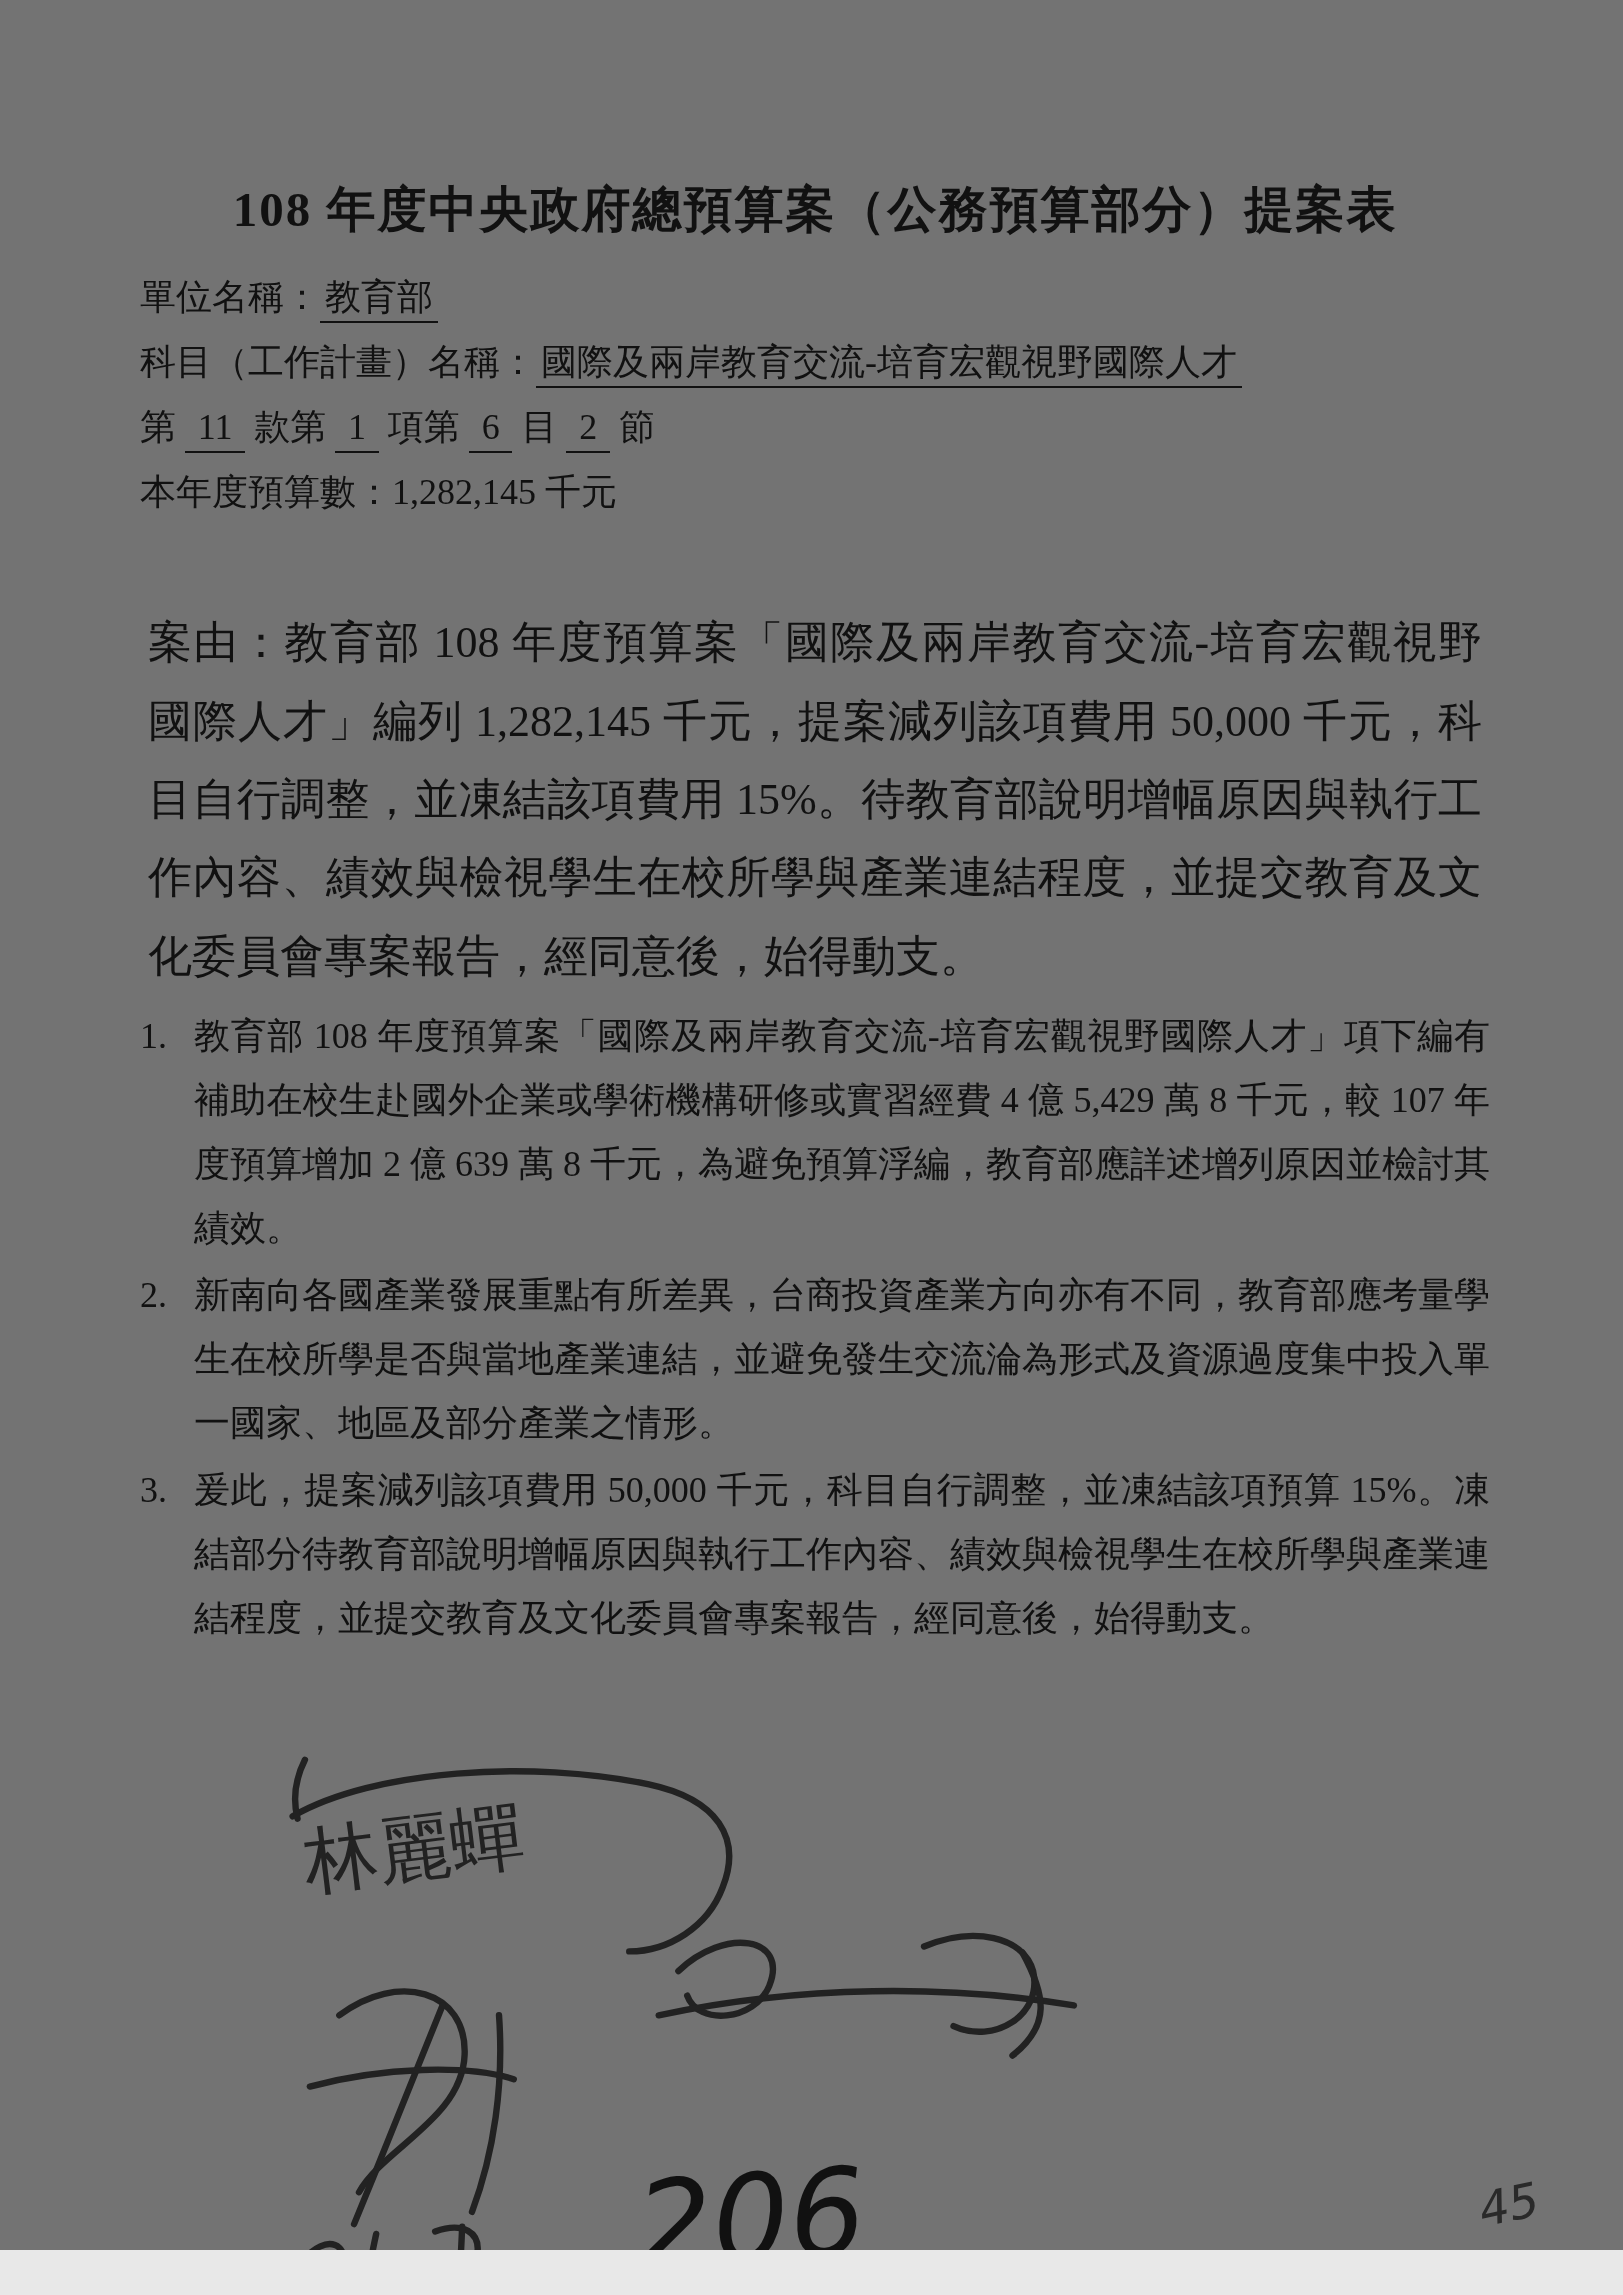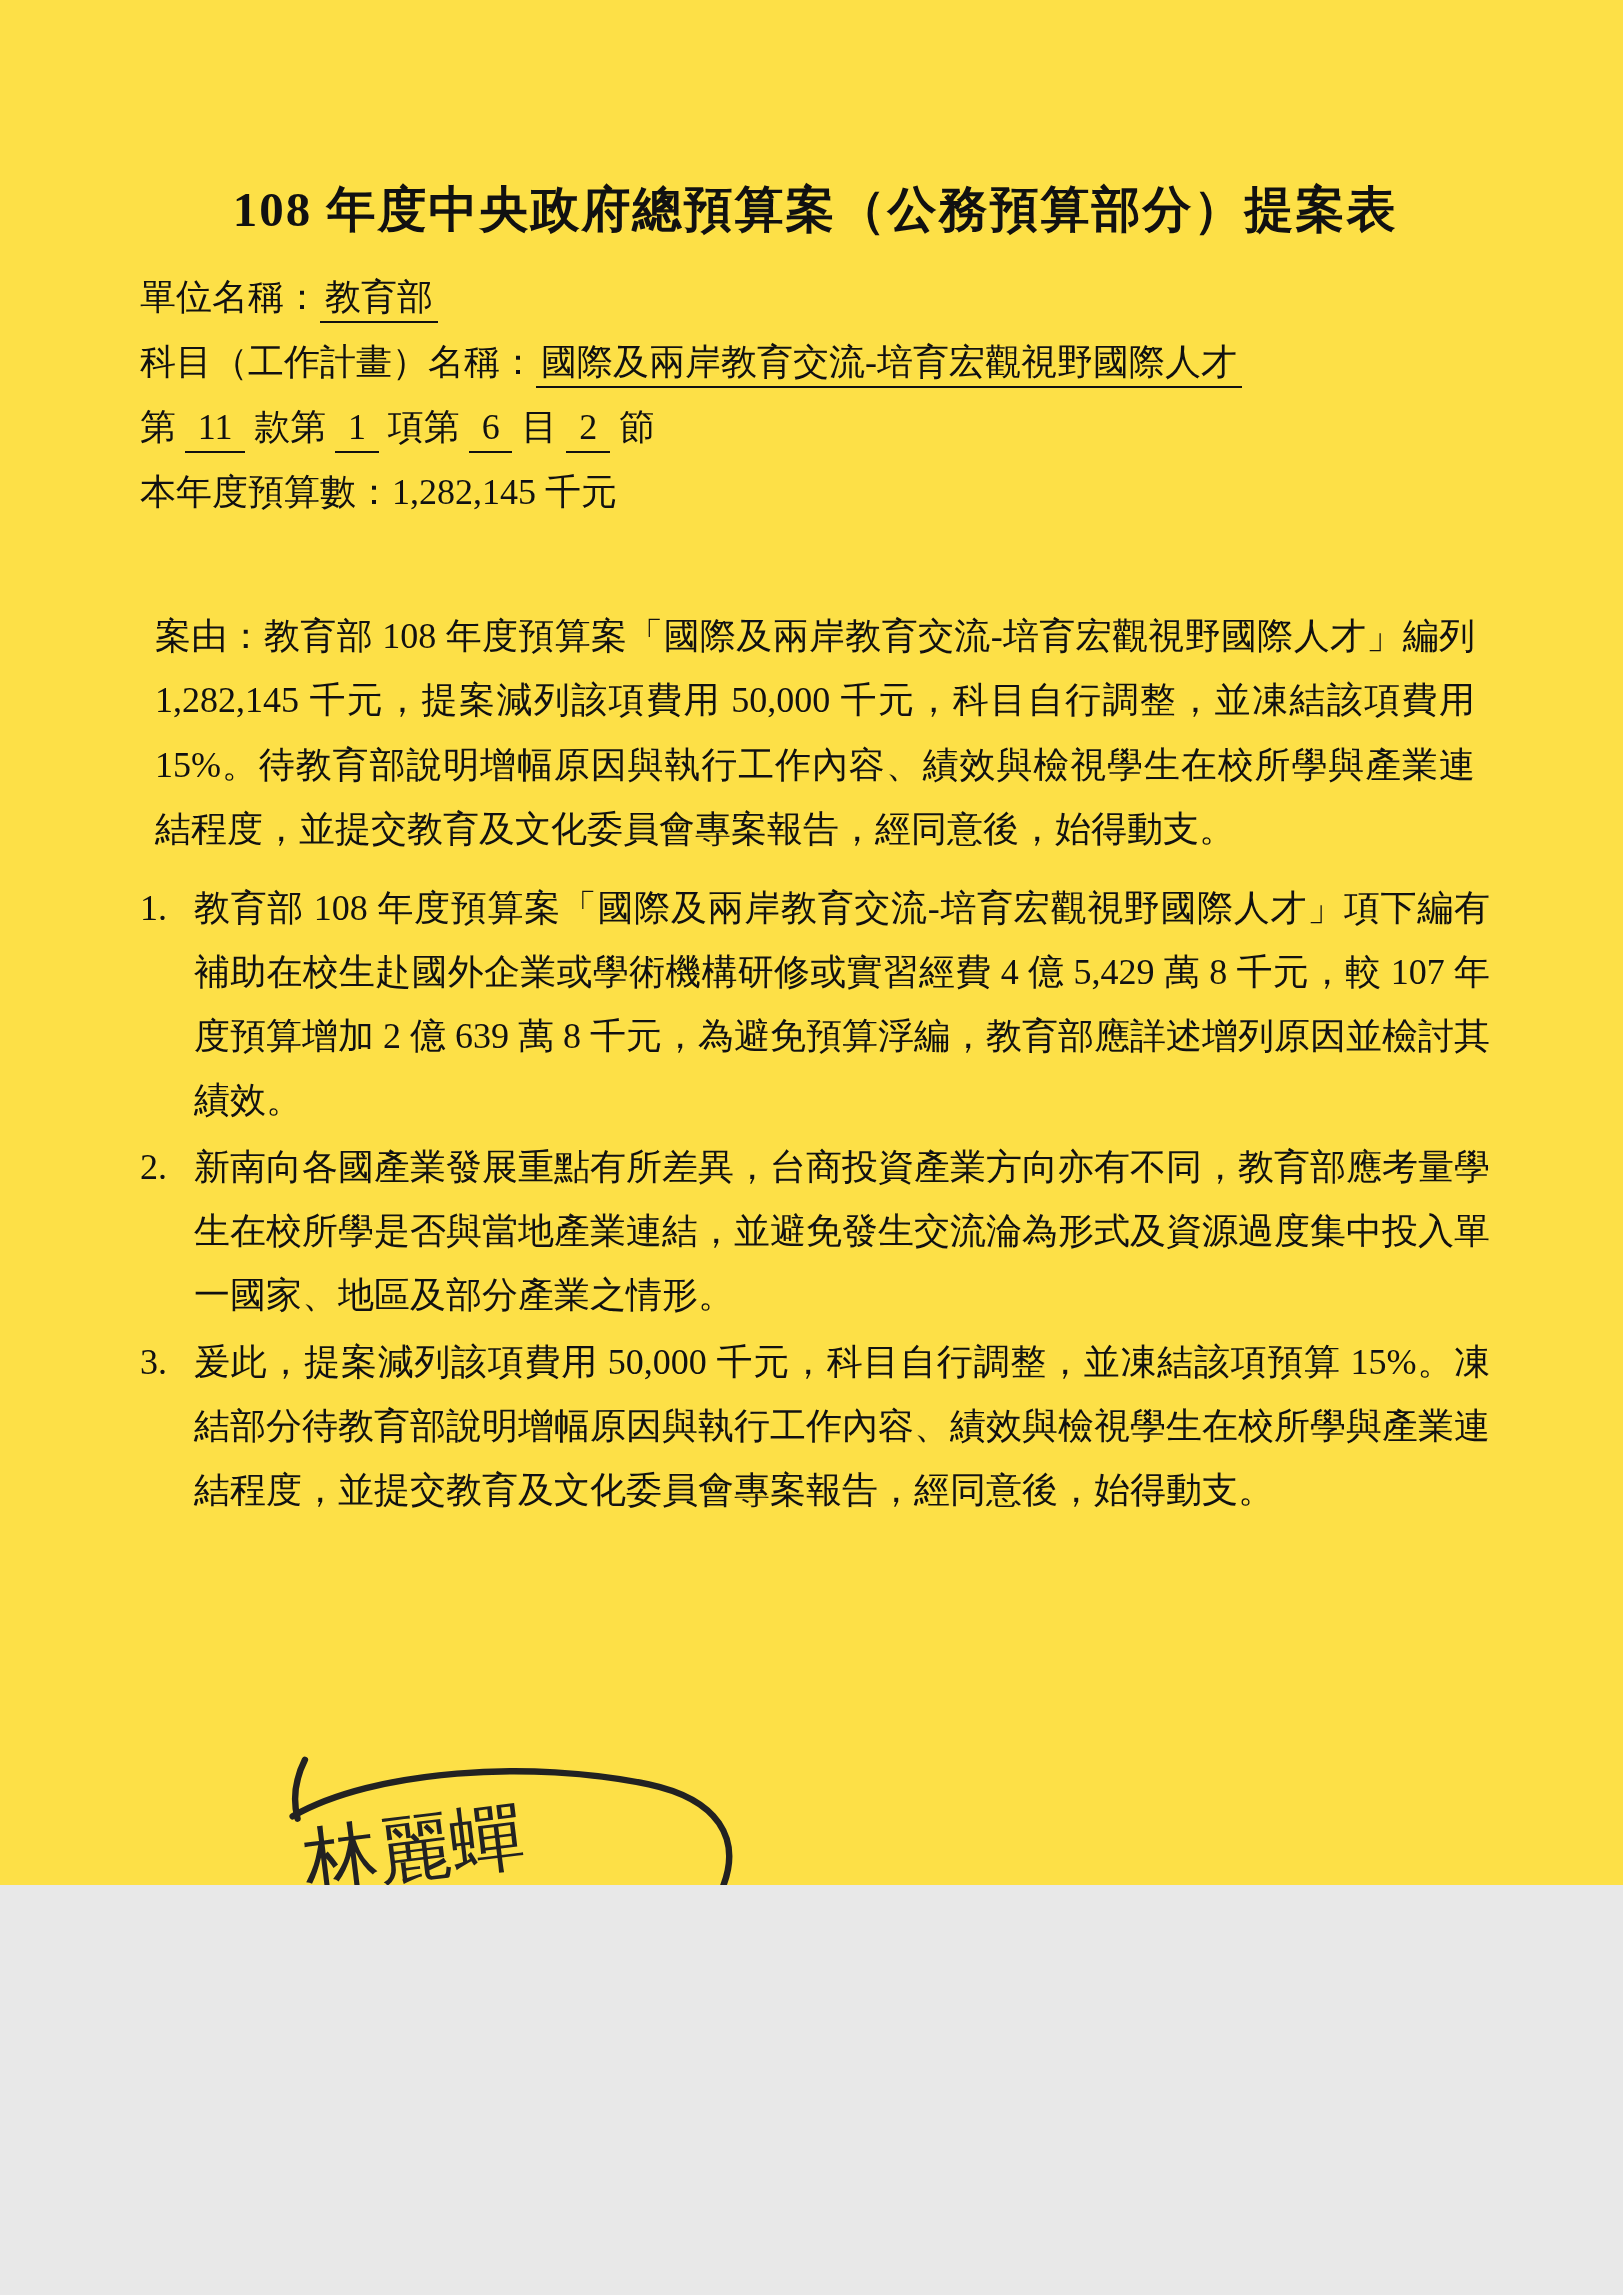--- a/index.html
+++ b/index.html
@@ -3,22 +3,22 @@
 <meta charset="utf-8">
 <style>
   html, body {
     margin: 0;
     padding: 0;
     background: #e8e8e8;
   }
   .sheet {
     position: relative;
     width: 1623px;
-    height: 1885px;
-    background: #fde047;
+    height: 2250px;
+    background: #737373;
     color: #111;
     font-family: "Liberation Serif", "DejaVu Serif", serif;
     overflow: hidden;
   }
   .content {
     position: absolute;
     left: 140px;
     top: 177px;
     width: 1350px;
   }
@@ -44,24 +44,24 @@
     border-bottom: 2.5px solid #111;
     padding: 0 12.8px 3.9px 12.8px;
   }
   .u-wide {
     border-bottom: 2.5px solid #111;
     padding: 0 34px 3.9px 34px;
   }
   .gap-md { display: inline-block; width: 59px; }
   .gap-lg { display: inline-block; width: 103px; }
   .para {
-    font-size: 36px;
+    font-size: 44px;
     line-height: 1.78;
     text-align: justify;
-    margin: 15px;
+    margin: 8px;
   }
   .case-para { margin-top: 91px; }
   .expl-head {
     font-size: 36px;
     line-height: 1.2;
     margin-top: 47px;
     margin-bottom: 27px;
   }
   .list-item {
     display: flex;

